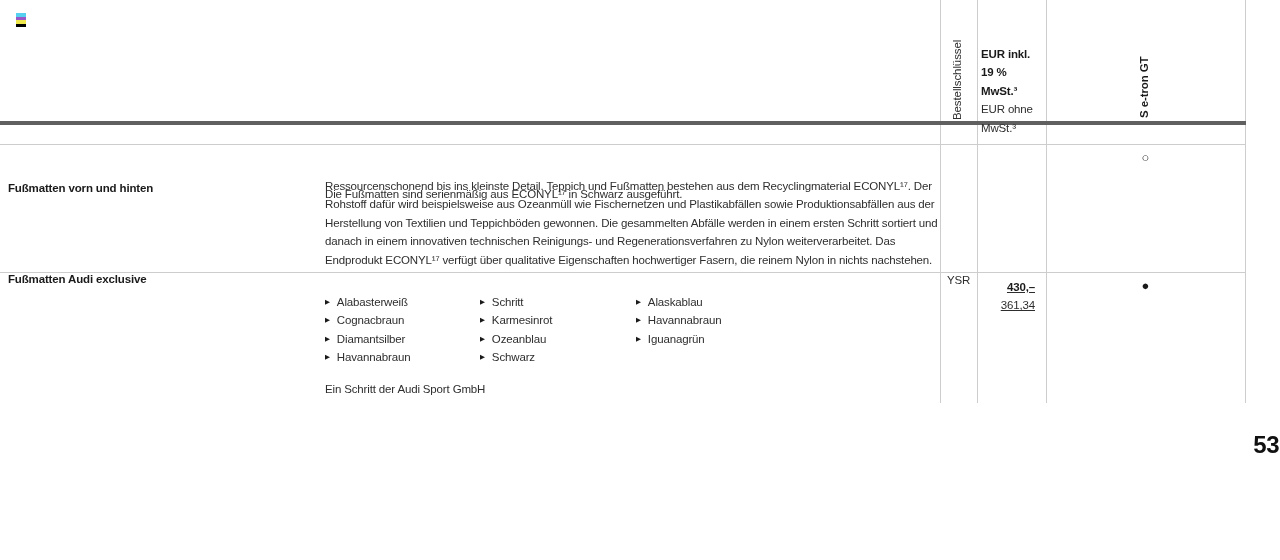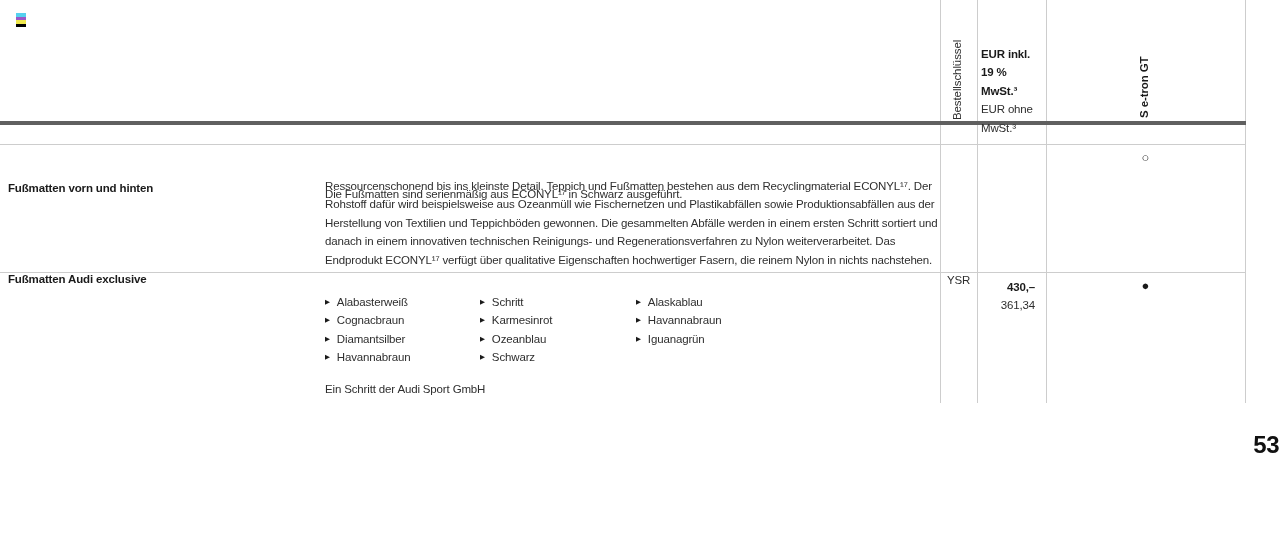--- a/index.html
+++ b/index.html
@@ -17,21 +17,21 @@
   .color-strip{position:absolute;left:16px;top:13px;width:10px;}
   .color-strip .bar{width:10px;height:3.5px;}
   .para{width:613px;}
   .intro{white-space:nowrap;margin-top:36px;}
   .bullet-col{position:absolute;top:296px;}
   .bullet-item{height:18.4px;font-size:11.5px;letter-spacing:-0.15px;}
   .bullet-glyph{display:inline-block;font-size:6.5px;vertical-align:2px;margin-right:7px;color:#1a1a1a;}
   .circle-cell{position:absolute;left:1046px;width:199px;text-align:center;
                font-size:13px;line-height:13px;color:#1a1a1a;}
   .order-code{position:absolute;left:940px;width:37px;text-align:center;}
-  .price-cell{position:absolute;left:977px;width:58px;text-align:right;}
+  .price-cell{position:absolute;left:977px;width:58px;text-align:right;text-decoration:underline;}
   .page-num{position:absolute;right:1px;bottom:-3px;font-size:24px;font-weight:bold;color:#111;letter-spacing:-0.5px;}
 </style>
 </head>
 <body>
 
 <div class="page">
 
   <div class="color-strip">
     <div class="bar" style="background-color: rgb(85, 209, 239);"></div>
     <div class="bar" style="background-color: rgb(156, 87, 198);"></div>

